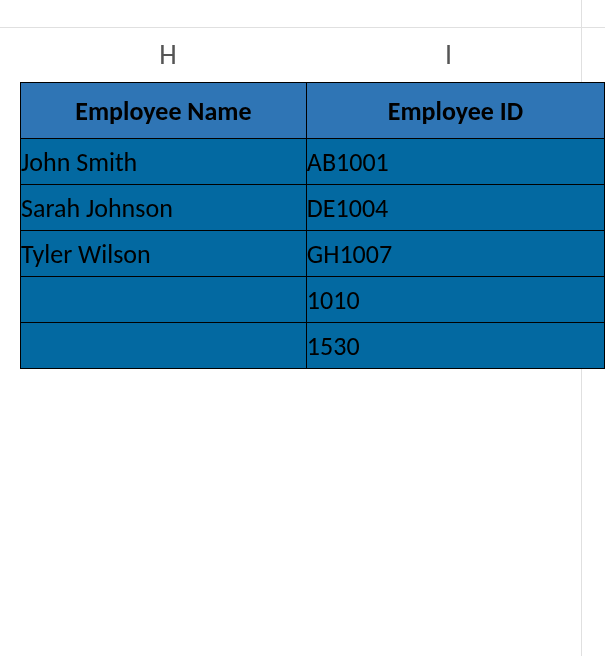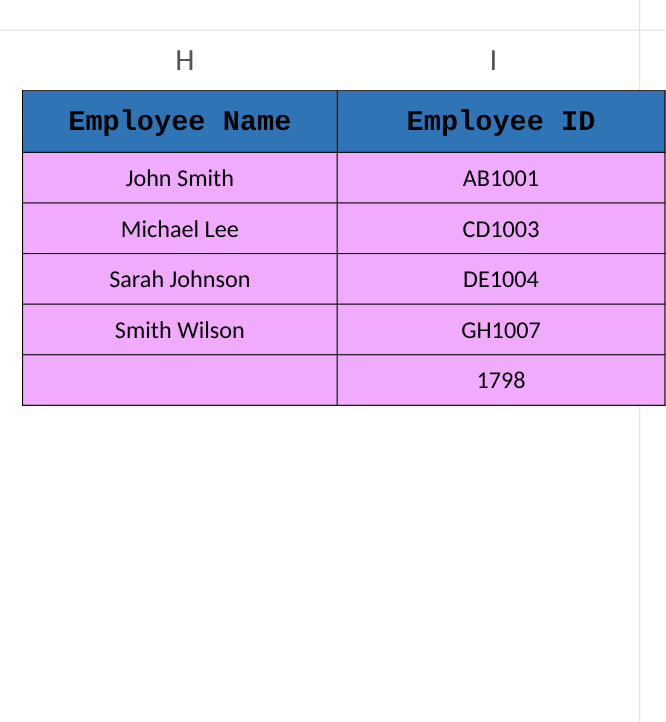--- a/index.html
+++ b/index.html
@@ -68,30 +68,28 @@
     }
     .data-table th {
       background: #2f75b5;
       color: #000000;
       font-weight: bold;
       font-size: 26px;
       height: 56px;
       border: 1px solid #000000;
       text-align: center;
       vertical-align: middle;
-      font-family: Liberation Mono, monospace;
     }
     .data-table td {
       border: 1px solid #000000;
-      text-align: center;
       vertical-align: middle;
-      font-size: 22px;
+      font-size: 26px;
       color: #000000;
       height: 46px;
-      background: #f0abfc;
+      background: #0369a1;
     }
     .data-table .col-name {
       width: 296px;
     }
     .data-table .col-id {
       width: 309px;
     }
   </style>
 </head>
 <body>
@@ -116,31 +114,31 @@
           <th class="col-name">Employee Name</th>
           <th class="col-id">Employee ID</th>
         </tr>
       </thead>
       <tbody>
         <tr>
           <td class="col-name">John Smith</td>
           <td class="col-id">AB1001</td>
         </tr>
         <tr>
-          <td class="col-name">Michael Lee</td>
-          <td class="col-id">CD1003</td>
-        </tr>
-        <tr>
           <td class="col-name">Sarah Johnson</td>
           <td class="col-id">DE1004</td>
         </tr>
         <tr>
-          <td class="col-name">Smith Wilson</td>
+          <td class="col-name">Tyler Wilson</td>
           <td class="col-id">GH1007</td>
         </tr>
         <tr>
           <td class="col-name"></td>
-          <td class="col-id">1798</td>
+          <td class="col-id">1010</td>
+        </tr>
+        <tr>
+          <td class="col-name"></td>
+          <td class="col-id">1530</td>
         </tr>
       </tbody>
     </table>
   </div>
 </div>
 
 </body></html>

